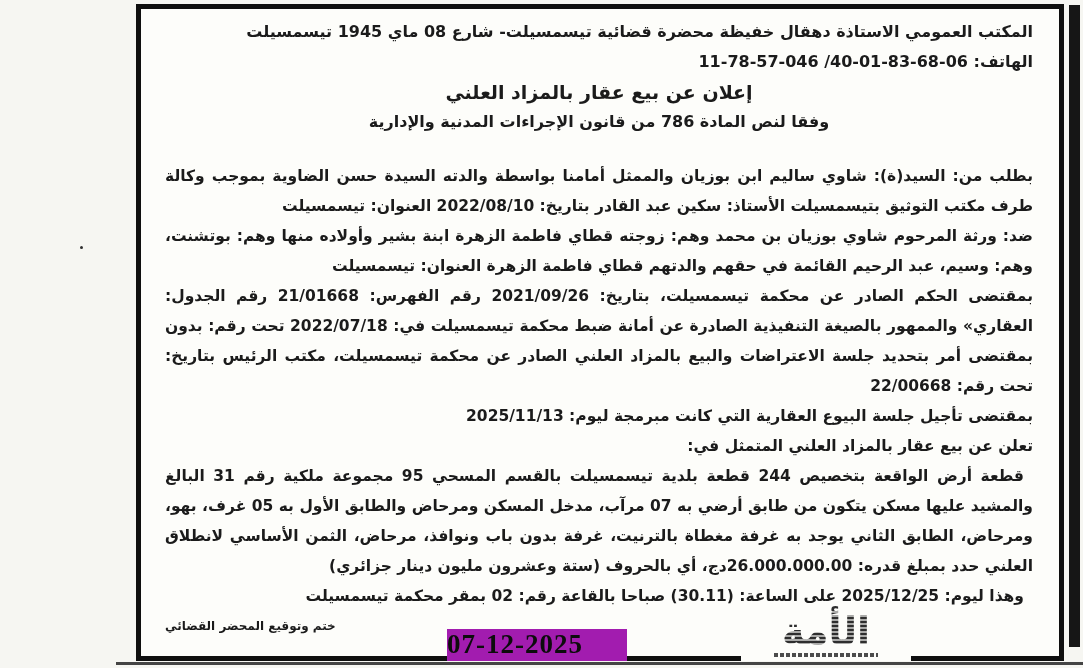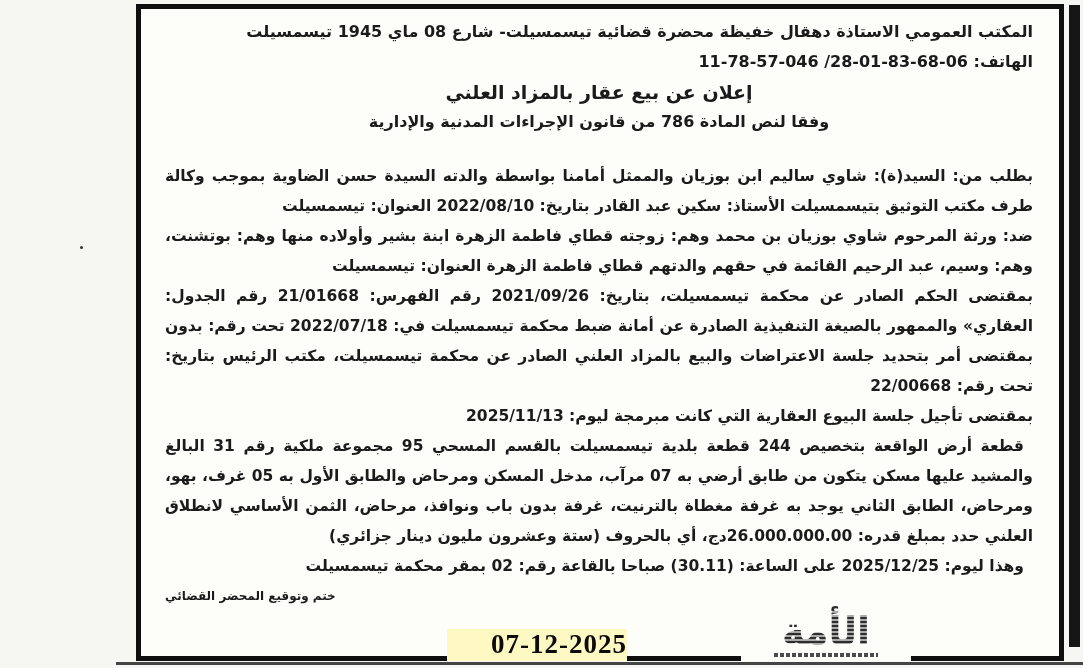--- a/index.html
+++ b/index.html
@@ -40,27 +40,27 @@
   .doc-body{margin-top:24px;}
   .stamp{
     text-align:left;
     font-size:12px;
     white-space:nowrap;
   }
   
   .footer-date{
     position:absolute;left:447px;top:629px;
     width:180px;height:32px;
-    background:#fef9c3;
+    background:#a21caf;
     z-index:6;
     font-family:"Liberation Serif",serif;
     font-weight:700;font-size:27px;line-height:31px;
     letter-spacing:1px;
     color:#0c0c0c;
-    text-align:right;
+    text-align:left;
   }
   
   .logo{
     position:absolute;left:741px;top:611px;
     width:170px;height:50px;
     background:#fdfdfa;
     z-index:6;
     display:flex;flex-direction:column;
     align-items:center;justify-content:flex-start;
   }
@@ -100,35 +100,36 @@
 </style>
 </head>
 <body>
 
 <div class="stage">
 
   <div class="paper">
 
     <div class="doc-header">
       <div class="line hdr-line">المكتب العمومي الاستاذة دهقال خفيظة محضرة قضائية تيسمسيلت- شارع 08 ماي 1945 تيسمسيلت</div>
-      <div class="line hdr-line">الهاتف: 06-68-83-01-28/ 046-57-78-11</div>
+      <div class="line hdr-line">الهاتف: 06-68-83-01-40/ 046-57-78-11</div>
       <div class="line title-line center">إعلان عن بيع عقار بالمزاد العلني</div>
       <div class="line hdr-line center">وفقا لنص المادة 786 من قانون الإجراءات المدنية والإدارية</div>
     </div>
 
     <div class="doc-body">
       <div class="line just">بطلب من: السيد(ة): شاوي ساليم ابن بوزيان والممثل أمامنا بواسطة والدته السيدة حسن الضاوية بموجب وكالة خاصة محررة من</div>
       <div class="line">طرف مكتب التوثيق بتيسمسيلت الأستاذ: سكين عبد القادر بتاريخ: 2022/08/10 العنوان: تيسمسيلت</div>
       <div class="line just">ضد: ورثة المرحوم شاوي بوزيان بن محمد وهم: زوجته قطاي فاطمة الزهرة ابنة بشير وأولاده منها وهم: بوتشنت، صارة وأبنائه القصر</div>
       <div class="line">وهم: وسيم، عبد الرحيم القائمة في حقهم والدتهم قطاي فاطمة الزهرة العنوان: تيسمسيلت</div>
       <div class="line just">بمقتضى الحكم الصادر عن محكمة تيسمسيلت، بتاريخ: 2021/09/26 رقم الفهرس: 21/01668 رقم الجدول: 21/01115 «القسم</div>
       <div class="line just">العقاري» والممهور بالصيغة التنفيذية الصادرة عن أمانة ضبط محكمة تيسمسيلت في: 2022/07/18 تحت رقم: بدون رقم</div>
       <div class="line just">بمقتضى أمر بتحديد جلسة الاعتراضات والبيع بالمزاد العلني الصادر عن محكمة تيسمسيلت، مكتب الرئيس بتاريخ: 2022/12/14</div>
       <div class="line">تحت رقم: 22/00668</div>
       <div class="line">بمقتضى تأجيل جلسة البيوع العقارية التي كانت مبرمجة ليوم: 2025/11/13</div>
+      <div class="line">تعلن عن بيع عقار بالمزاد العلني المتمثل في:</div>
       <div class="line just indent">قطعة أرض الواقعة بتخصيص 244 قطعة بلدية تيسمسيلت بالقسم المسحي 95 مجموعة ملكية رقم 31 البالغ مساحتها 192 متر مربع</div>
       <div class="line just">والمشيد عليها مسكن يتكون من طابق أرضي به 07 مرآب، مدخل المسكن ومرحاض والطابق الأول به 05 غرف، بهو، مطبخ، صالون،</div>
       <div class="line just">ومرحاض، الطابق الثاني يوجد به غرفة مغطاة بالترنيت، غرفة بدون باب ونوافذ، مرحاض، الثمن الأساسي لانطلاق عملي البيع بالمزاد</div>
       <div class="line">العلني حدد بمبلغ قدره: 26.000.000.00دج، أي بالحروف (ستة وعشرون مليون دينار جزائري)</div>
       <div class="line indent">وهذا ليوم: 2025/12/25 على الساعة: (30.11) صباحا بالقاعة رقم: 02 بمقر محكمة تيسمسيلت</div>
     </div>
 
     <div class="line stamp">ختم وتوقيع المحضر القضائي</div>
   </div>
 

